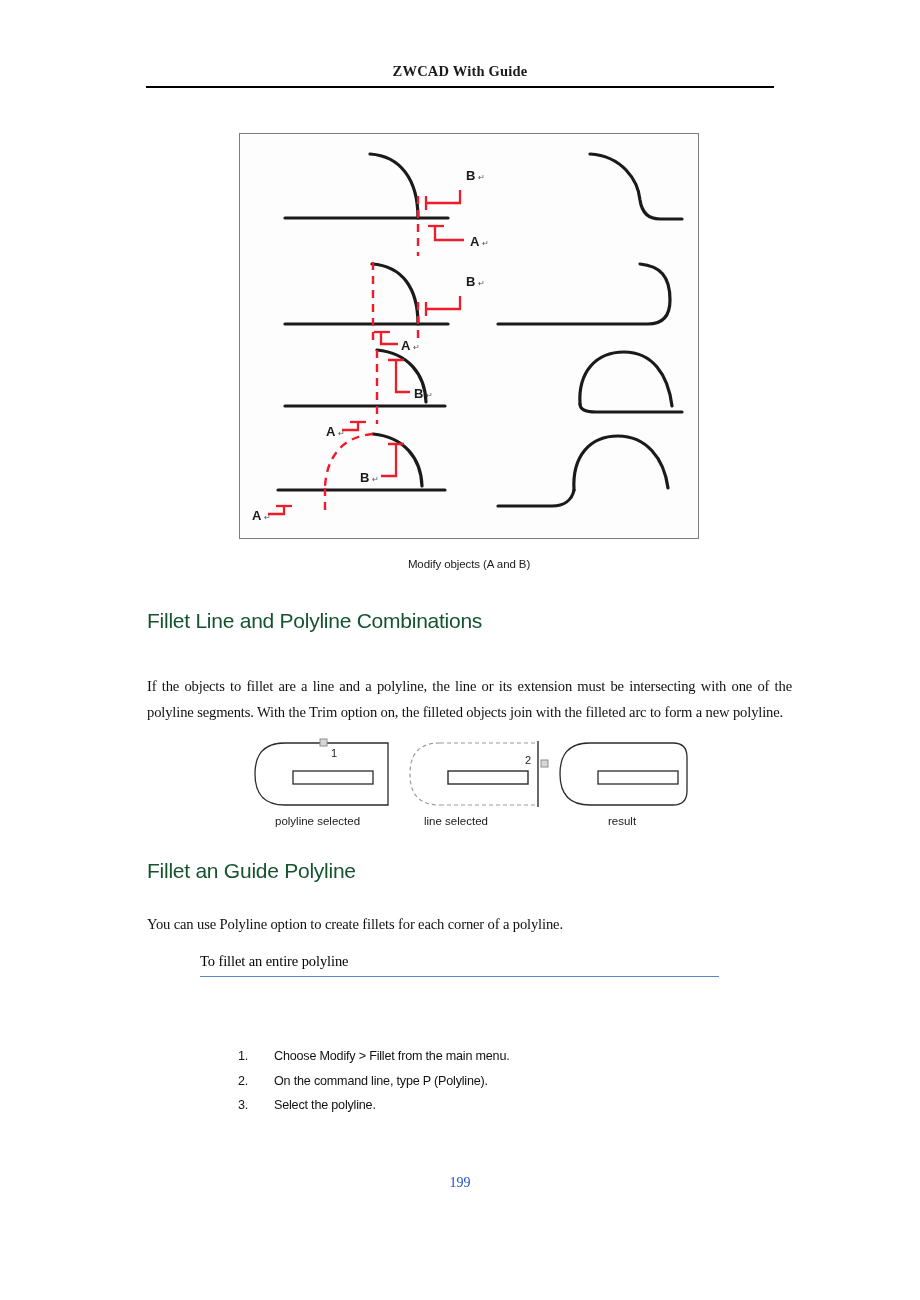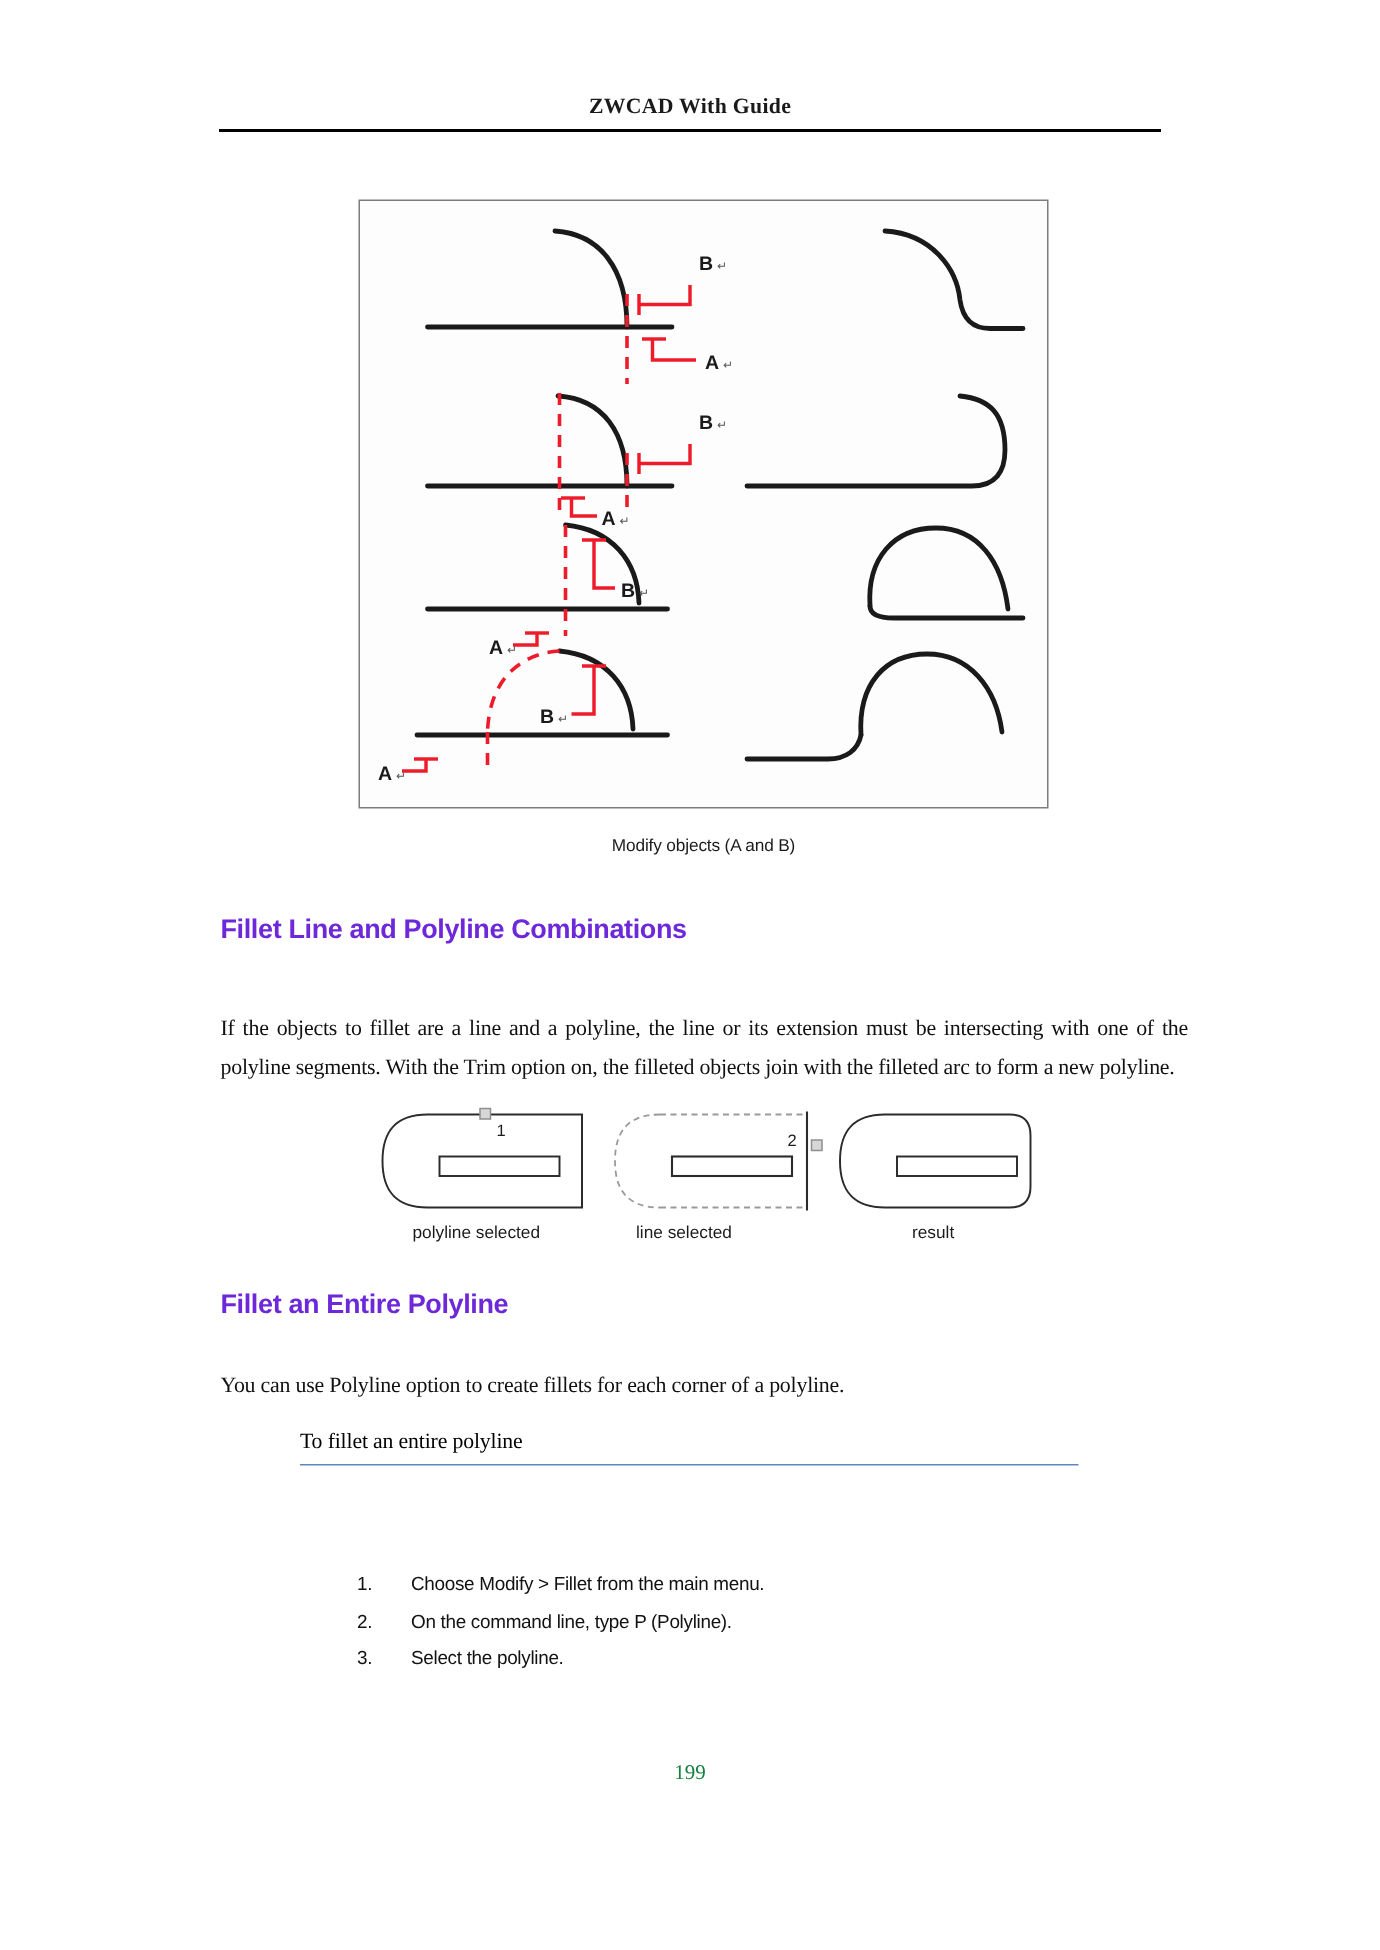--- a/index.html
+++ b/index.html
@@ -72,23 +72,23 @@
     font-size: 11.5px;
     color: #1b1b1b;
     letter-spacing: -0.1px;
   }
 
   
   .section-heading {
     position: absolute;
     left: 147px;
     font-family: "Liberation Sans", sans-serif;
-    font-size: 18px;
-    font-weight: 700;
-    color: #6d28d9;
+    font-size: 21px;
+    font-weight: 400;
+    color: #14532d;
     letter-spacing: -0.25px;
     white-space: nowrap;
   }
   #heading-combinations { top: 609px; }
   #heading-entire { top: 859px; }
 
   
   .body-text {
     position: absolute;
     left: 147px;
@@ -163,21 +163,21 @@
 
   
   .page-number {
     position: absolute;
     left: 146px;
     top: 1175px;
     width: 628px;
     text-align: center;
     font-family: "Liberation Serif", serif;
     font-size: 14px;
-    color: #15803d;
+    color: #1d4ed8;
   }
 </style>
 </head>
 <body>
 
 <div class="page">
 
   <div class="header">
     <div class="header-title">ZWCAD With Guide</div>
   </div>
@@ -299,21 +299,21 @@
       <text x="171" y="88" font-family="Liberation Sans, sans-serif" font-size="11.5" fill="#1b1b1b">line selected</text>
 
       <g fill="none" stroke="#2b2b2b" stroke-width="1.3">
         <path d="M 337 6 L 420 6 C 430 6 434 11 434 20 L 434 54 C 434 63 430 68 420 68 L 337 68 C 315 68 307 56 307 37 C 307 18 315 6 337 6 Z"></path>
         <rect x="345" y="34" width="80" height="13"></rect>
       </g>
       <text x="355" y="88" font-family="Liberation Sans, sans-serif" font-size="11.5" fill="#1b1b1b">result</text>
     </svg>
   </div>
 
-  <div class="section-heading" id="heading-entire">Fillet an Entire Polyline</div>
+  <div class="section-heading" id="heading-entire">Fillet an Guide Polyline</div>
 
   <div class="body-text" id="para-entire">You can use Polyline option to create fillets for each corner of a polyline.</div>
 
   <div class="subheading-block">
     <div class="subheading-text">To fillet an entire polyline</div>
     <div class="subheading-rule"></div>
   </div>
 
   <div class="steps">
     <div class="step-row">

